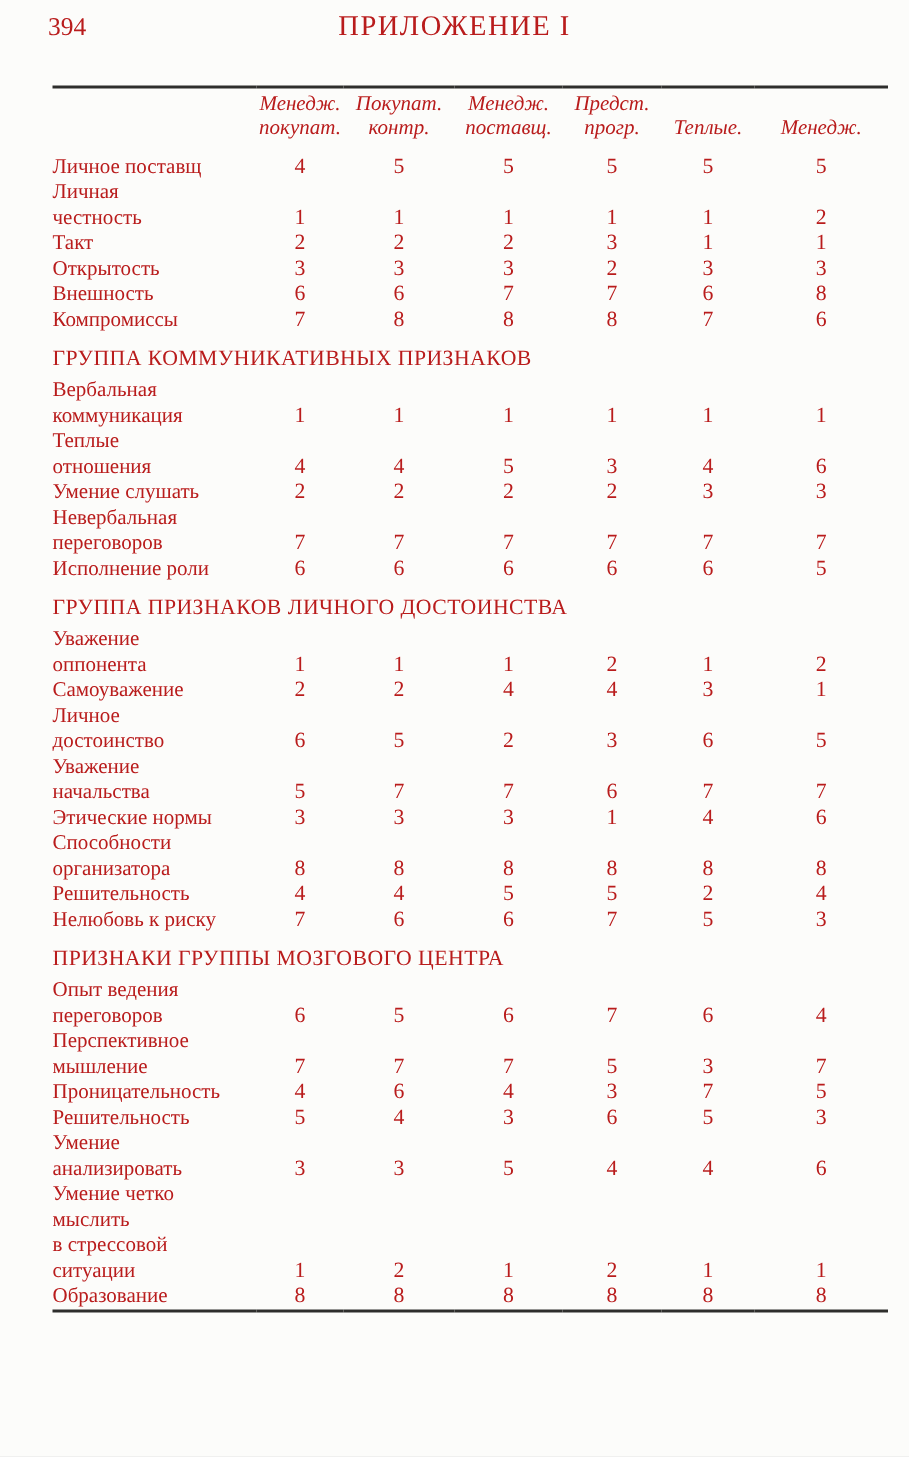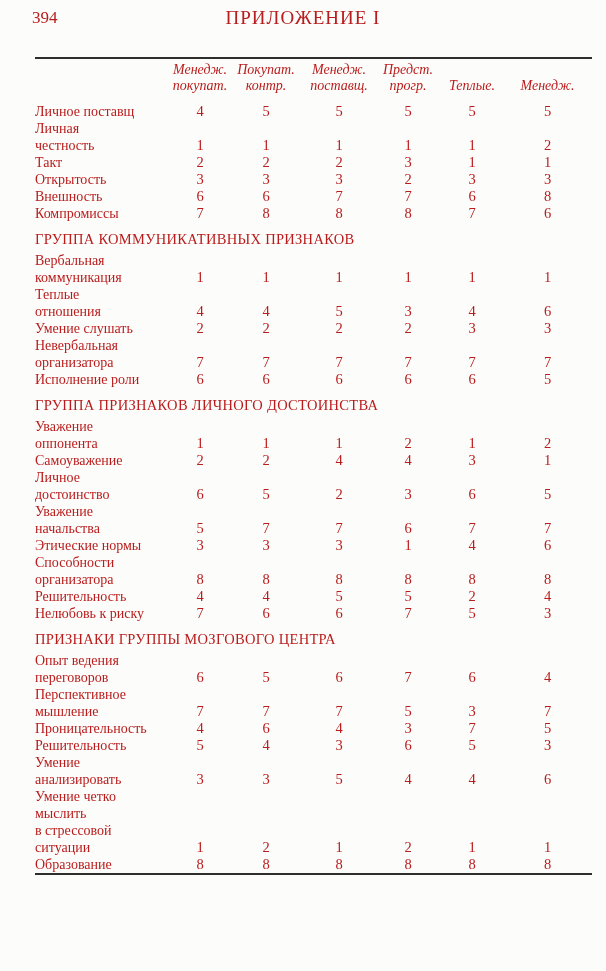--- a/index.html
+++ b/index.html
@@ -190,21 +190,21 @@
           <td class="label">Умение слушать</td>
           <td class="num">2</td>
           <td class="num">2</td>
           <td class="num">2</td>
           <td class="num">2</td>
           <td class="num">3</td>
           <td class="num">3</td>
         </tr>
         <tr>
           <td class="label">Невербальная
-организатора</td>
+переговоров</td>
           <td class="num">7</td>
           <td class="num">7</td>
           <td class="num">7</td>
           <td class="num">7</td>
           <td class="num">7</td>
           <td class="num">7</td>
         </tr>
         <tr>
           <td class="label">Исполнение роли</td>
           <td class="num">6</td>

